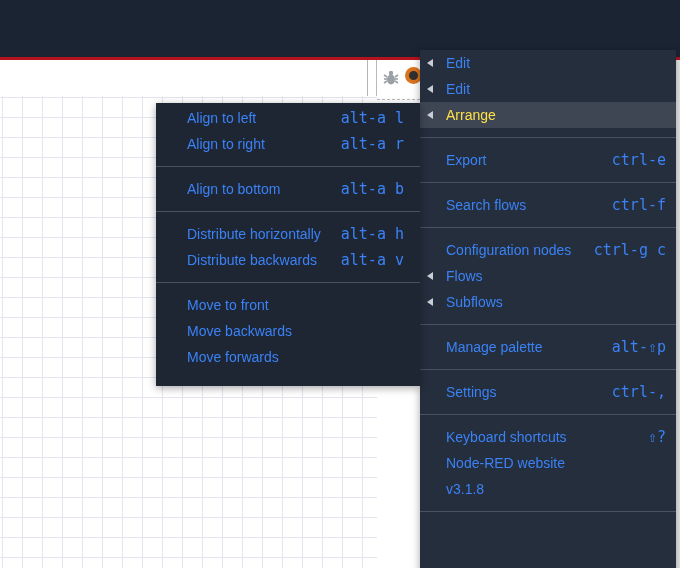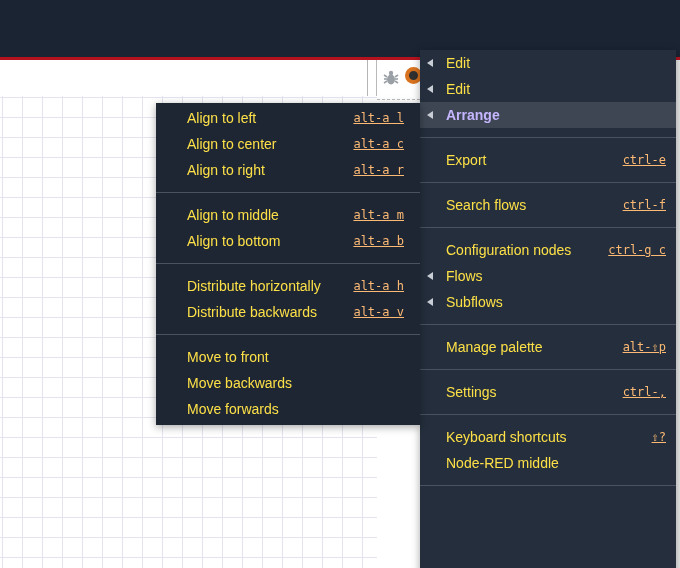--- a/index.html
+++ b/index.html
@@ -44,32 +44,32 @@
   
   .canvas { position:absolute; left:0; top:96px; width:680px; height:472px; background:#fff;
             background-image:
               linear-gradient(#e4e4f0 1px, transparent 1px),
               linear-gradient(90deg, #e4e4f0 1px, transparent 1px);
             background-size:20px 20px; background-position:2px 1px; z-index:0; }
 
   
   .menu { position:absolute; box-shadow:0 2px 8px rgba(0,0,0,0.35); z-index:10; }
   .main-menu { left:420px; top:50px; width:256px; height:560px; background:#242e3c; }
-  .sub-menu  { left:156px; top:103px; width:264px; background:#1e2634; padding:2px 0 3px; z-index:11; }
+  .sub-menu  { left:156px; top:103px; width:264px; background:#1e2634; padding:2px 0 16px; z-index:11; }
 
   .menu-item { position:relative; height:26px; display:flex; align-items:center; cursor:pointer; }
   .menu-item.selected { background:#3e4654; }
   .menu-item .arrow { position:absolute; left:7px; top:9px; width:0; height:0;
                       border-top:4px solid transparent; border-bottom:4px solid transparent;
                       border-right:6px solid #c9ced6; }
-  .menu-item .label { margin-left:26px; font-size:14px; color:#fde047; white-space:nowrap; }
+  .menu-item .label { margin-left:26px; font-size:14px; color:#3b82f6; white-space:nowrap; }
   .sub-menu .menu-item .label { margin-left:31px; }
-  .menu-item.selected .label { color:#c4b5fd;font-weight:bold; }
+  .menu-item.selected .label { color:#fde047; }
   .menu-item .shortcut { margin-left:auto; margin-right:10px; font-family:"DejaVu Sans Mono", monospace;
-                         font-size:12px; color:#fdba74; white-space:nowrap;text-decoration:underline; }
+                         font-size:15px; color:#3b82f6; white-space:nowrap; }
   .sub-menu .menu-item .shortcut { margin-right:16px; }
   .menu-divider { height:1px; background:#4a5260; margin:9px 0; }
 </style>
 </head>
 <body>
 
 <div id="stage">
 
   <div class="canvas"></div>
 
@@ -166,44 +166,39 @@
       <div class="menu-item">
         <span class="label">Settings</span>
         <span class="shortcut">ctrl-,</span>
       </div>
       <div class="menu-divider"></div>
       <div class="menu-item">
         <span class="label">Keyboard shortcuts</span>
         <span class="shortcut">⇧?</span>
       </div>
       <div class="menu-item">
-        <span class="label">Node-RED middle</span>
+        <span class="label">Node-RED website</span>
+      </div>
+      <div class="menu-item">
+        <span class="label">v3.1.8</span>
       </div>
       <div class="menu-divider"></div>
     </div>
 
   <div class="menu sub-menu" id="sub-menu">
       <div class="menu-item">
         <span class="label">Align to left</span>
         <span class="shortcut">alt-a l</span>
       </div>
       <div class="menu-item">
-        <span class="label">Align to center</span>
-        <span class="shortcut">alt-a c</span>
-      </div>
-      <div class="menu-item">
         <span class="label">Align to right</span>
         <span class="shortcut">alt-a r</span>
       </div>
       <div class="menu-divider"></div>
       <div class="menu-item">
-        <span class="label">Align to middle</span>
-        <span class="shortcut">alt-a m</span>
-      </div>
-      <div class="menu-item">
         <span class="label">Align to bottom</span>
         <span class="shortcut">alt-a b</span>
       </div>
       <div class="menu-divider"></div>
       <div class="menu-item">
         <span class="label">Distribute horizontally</span>
         <span class="shortcut">alt-a h</span>
       </div>
       <div class="menu-item">
         <span class="label">Distribute backwards</span>

